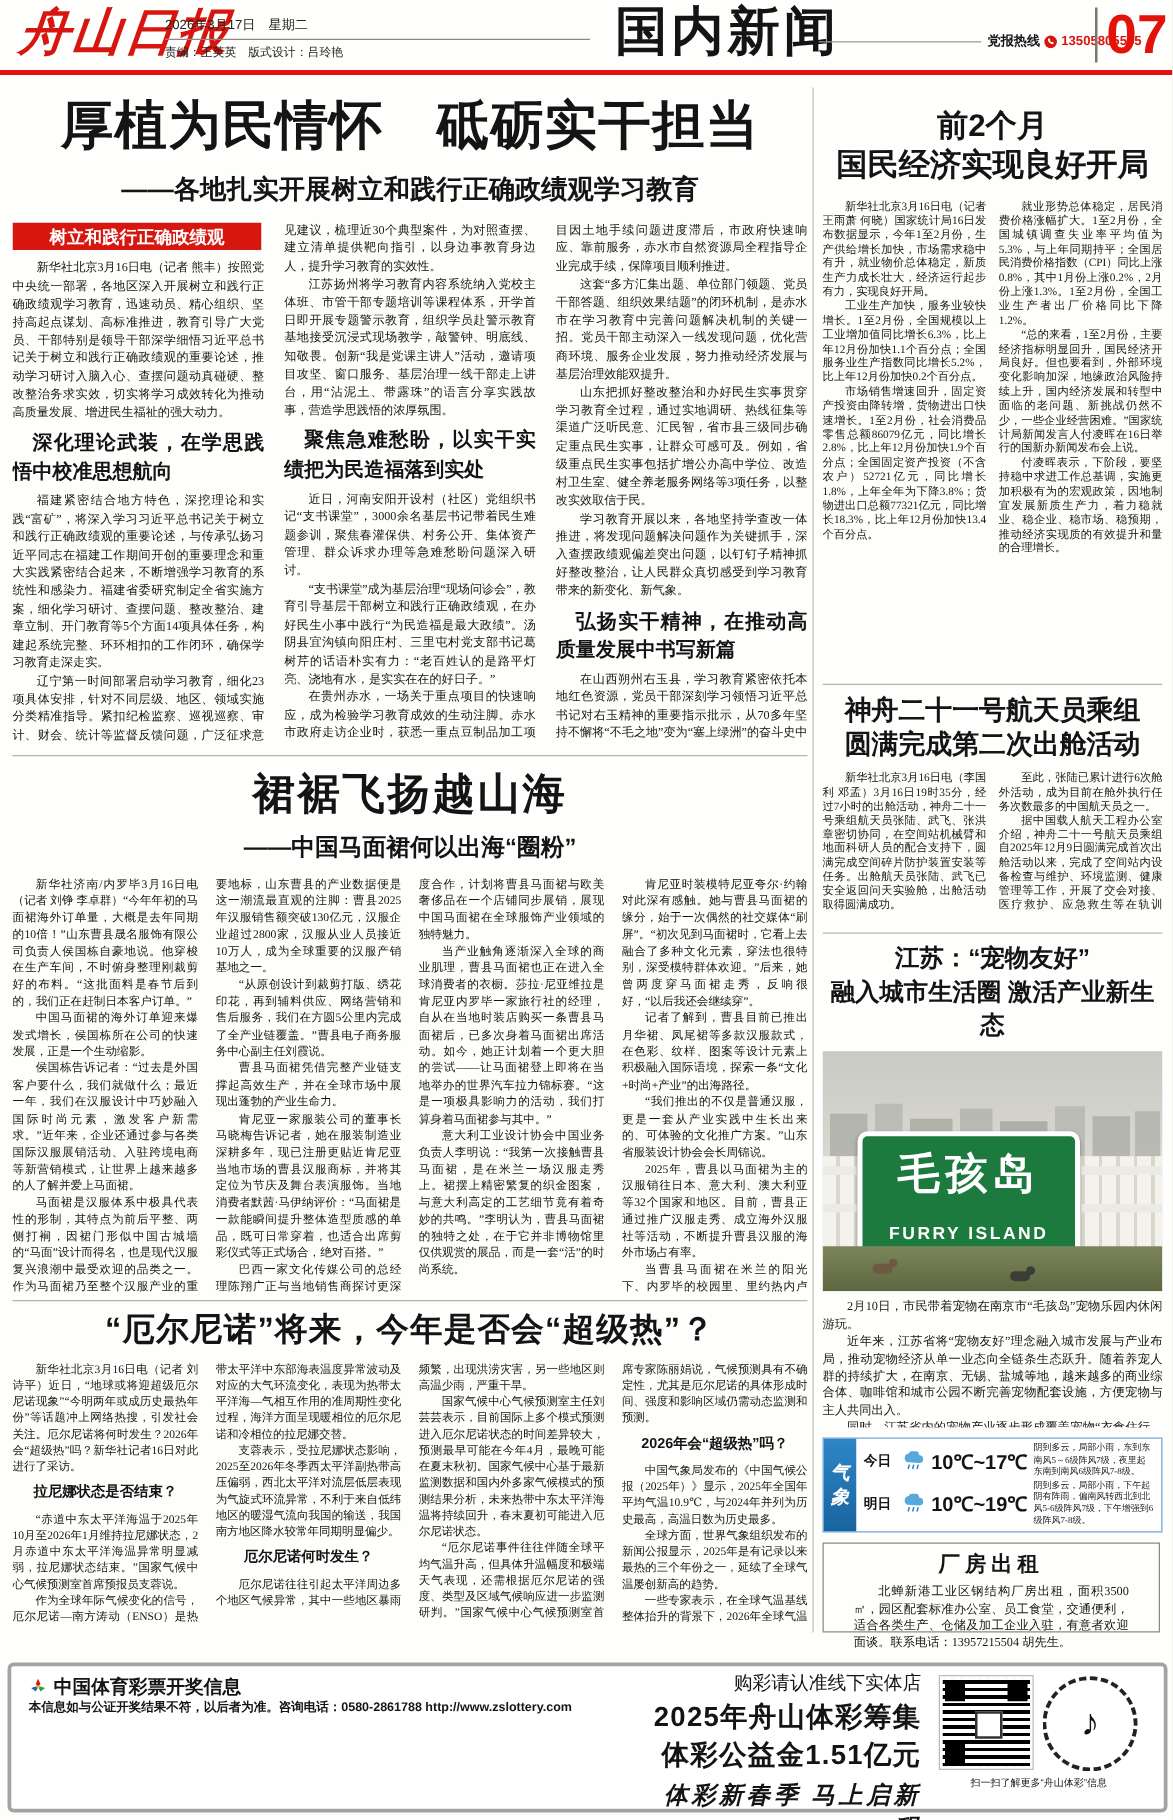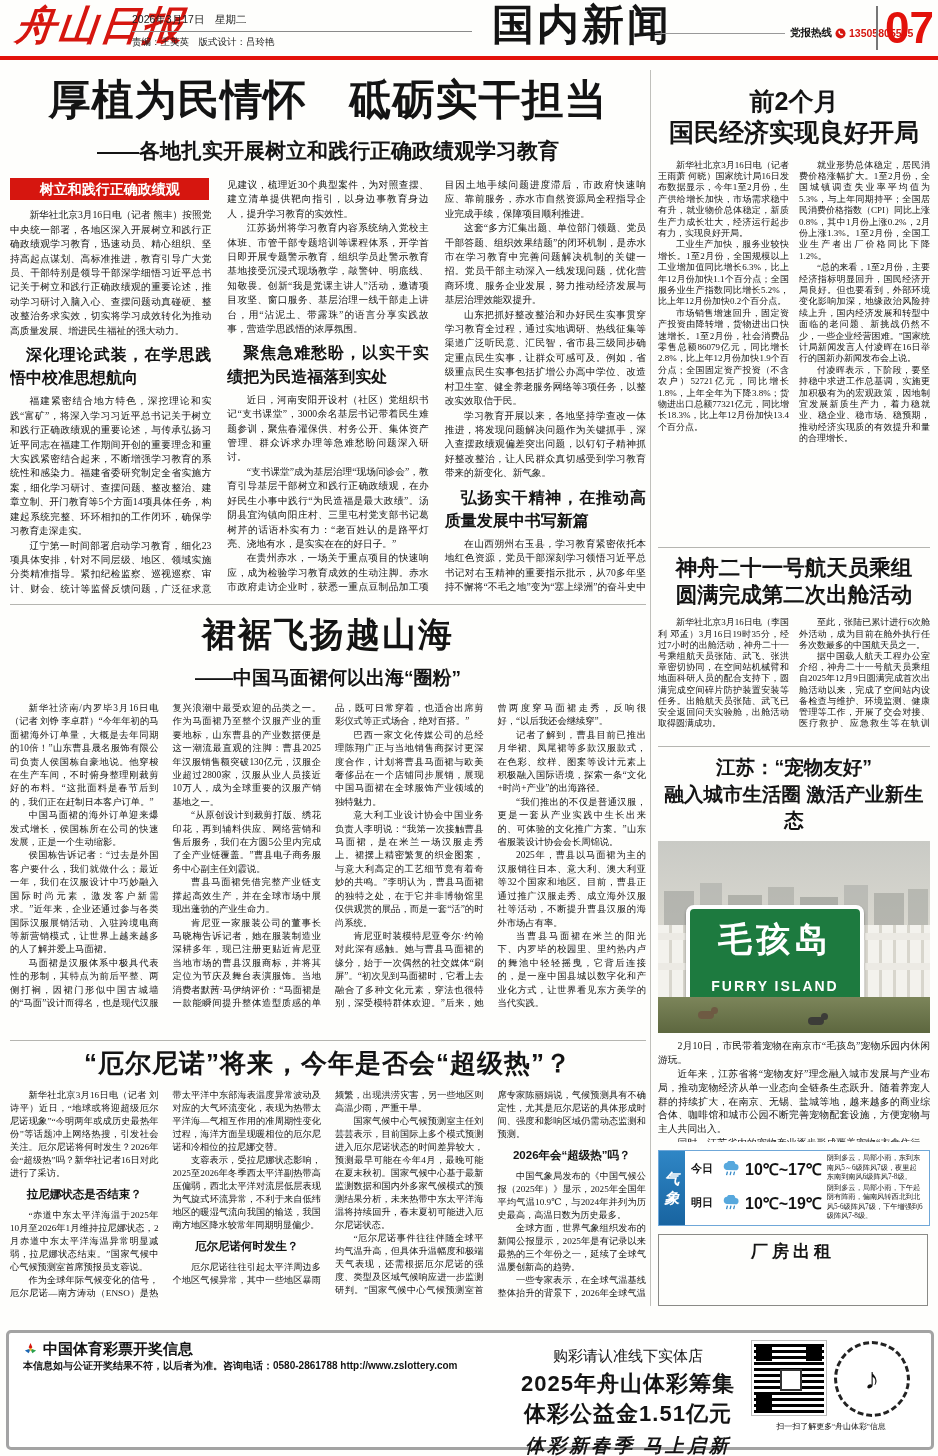--- a/index.html
+++ b/index.html
@@ -111,21 +111,21 @@
   .factory-body{font-size:9.8px;line-height:13.6px;text-align:justify;text-indent:2em;margin:0;}
 
   
   .bottom{position:absolute;left:6px;top:1330px;width:922px;height:114px;border:3px solid #a3a3a3;border-radius:5px;
           display:flex;background:#fff;}
   .lot-left{width:496px;padding:7px 0 5px 14px;display:flex;flex-direction:column;}
   .lot-title{display:flex;align-items:center;gap:5px;font-size:15px;font-weight:900;font-family:"Liberation Sans",sans-serif;}
   .lot-draws{margin-top:5px;flex:1;}
   .lot-draws div{font-size:11px;line-height:16.5px;font-family:"Liberation Sans",sans-serif;}
   .lot-note{font-size:10px;font-weight:bold;font-family:"Liberation Sans",sans-serif;}
-  .lot-center{flex:1;text-align:center;padding-top:14px;}
+  .lot-center{flex:1;text-align:right;padding-top:4px;}
   .lot-s1{font-size:15px;font-family:"Liberation Sans",sans-serif;}
   .lot-s2{font-size:22px;font-weight:900;font-family:"Liberation Sans",sans-serif;margin-top:3px;letter-spacing:1px;}
   .lot-s3{font-size:19px;font-weight:bold;font-style:italic;margin-top:4px;letter-spacing:3px;}
   .lot-right{width:180px;padding:8px 10px 4px 4px;text-align:center;}
   .qr-row{display:flex;gap:8px;justify-content:center;}
   .qr{width:70px;height:70px;background:
       linear-gradient(#000,#000) 2px 2px/16px 16px no-repeat,
       linear-gradient(#000,#000) 52px 2px/16px 16px no-repeat,
       linear-gradient(#000,#000) 2px 52px/16px 16px no-repeat,
       repeating-linear-gradient(0deg,#000 0 3px,#fff 3px 6px),
@@ -186,20 +186,21 @@
     <div class="hl hl2">——中国马面裙何以出海“圈粉”</div>
     <div class="skirt-body body-cols">
         <p class="para">新华社济南/内罗毕3月16日电（记者 刘铮 李卓群）“今年年初的马面裙海外订单量，大概是去年同期的10倍！”山东曹县晟名服饰有限公司负责人侯国栋自豪地说。他穿梭在生产车间，不时俯身整理刚裁剪好的布料。“这批面料是春节后到的，我们正在赶制日本客户订单。”</p>
         <p class="para">中国马面裙的海外订单迎来爆发式增长，侯国栋所在公司的快速发展，正是一个生动缩影。</p>
         <p class="para">侯国栋告诉记者：“过去是外国客户要什么，我们就做什么；最近一年，我们在汉服设计中巧妙融入国际时尚元素，激发客户新需求。”近年来，企业还通过参与各类国际汉服展销活动、入驻跨境电商等新营销模式，让世界上越来越多的人了解并爱上马面裙。</p>
         <p class="para">马面裙是汉服体系中极具代表性的形制，其特点为前后平整、两侧打裥，因裙门形似中国古城墙的“马面”设计而得名，也是现代汉服复兴浪潮中最受欢迎的品类之一。作为马面裙乃至整个汉服产业的重要地标，山东曹县的产业数据便是这一潮流最直观的注脚：曹县2025年汉服销售额突破130亿元，汉服企业超过2800家，汉服从业人员接近10万人，成为全球重要的汉服产销基地之一。</p>
         <p class="para">“从原创设计到裁剪打版、绣花印花，再到辅料供应、网络营销和售后服务，我们在方圆5公里内完成了全产业链覆盖。”曹县电子商务服务中心副主任刘霞说。</p>
         <p class="para">曹县马面裙凭借完整产业链支撑起高效生产，并在全球市场中展现出蓬勃的产业生命力。</p>
         <p class="para">肯尼亚一家服装公司的董事长马晓梅告诉记者，她在服装制造业深耕多年，现已注册更贴近肯尼亚当地市场的曹县汉服商标，并将其定位为节庆及舞台表演服饰。当地消费者默茜·马伊纳评价：“马面裙是一款能瞬间提升整体造型质感的单品，既可日常穿着，也适合出席剪彩仪式等正式场合，绝对百搭。”</p>
         <p class="para">巴西一家文化传媒公司的总经理陈翔广正与当地销售商探讨更深度合作，计划将曹县马面裙与欧美奢侈品在一个店铺同步展销，展现中国马面裙在全球服饰产业领域的独特魅力。</p>
+        <p class="para">当产业触角逐渐深入全球的商业肌理，曹县马面裙也正在进入全球消费者的衣橱。莎拉·尼亚维拉是肯尼亚内罗毕一家旅行社的经理，自从在当地时装店购买一条曹县马面裙后，已多次身着马面裙出席活动。如今，她正计划着一个更大胆的尝试——让马面裙登上即将在当地举办的世界汽车拉力锦标赛。“这是一项极具影响力的活动，我们打算身着马面裙参与其中。”</p>
         <p class="para">意大利工业设计协会中国业务负责人李明说：“我第一次接触曹县马面裙，是在米兰一场汉服走秀上。裙摆上精密繁复的织金图案，与意大利高定的工艺细节竟有着奇妙的共鸣。”李明认为，曹县马面裙的独特之处，在于它并非博物馆里仅供观赏的展品，而是一套“活”的时尚系统。</p>
         <p class="para">肯尼亚时装模特尼亚夸尔·约翰对此深有感触。她与曹县马面裙的缘分，始于一次偶然的社交媒体“刷屏”。“初次见到马面裙时，它看上去融合了多种文化元素，穿法也很特别，深受模特群体欢迎。”后来，她曾两度穿马面裙走秀，反响很好，“以后我还会继续穿”。</p>
         <p class="para">记者了解到，曹县目前已推出月华裙、凤尾裙等多款汉服款式，在色彩、纹样、图案等设计元素上积极融入国际语境，探索一条“文化+时尚+产业”的出海路径。</p>
         <p class="para">“我们推出的不仅是普通汉服，更是一套从产业实践中生长出来的、可体验的文化推广方案。”山东省服装设计协会会长周锦说。</p>
         <p class="para">2025年，曹县以马面裙为主的汉服销往日本、意大利、澳大利亚等32个国家和地区。目前，曹县正通过推广汉服走秀、成立海外汉服社等活动，不断提升曹县汉服的海外市场占有率。</p>
         <p class="para">当曹县马面裙在米兰的阳光下、内罗毕的校园里、里约热内卢的舞池中轻轻摇曳，它背后连接的，是一座中国县城以数字化和产业化方式，让世界看见东方美学的当代实践。</p>
       </div>
   </div>
   <div class="hr-h div-skirt"></div>
 
@@ -310,20 +311,21 @@
             </g>
           </svg>
         <span class="wx-temp">10℃~19℃</span>
         <span class="wx-desc">阴到多云，局部小雨，下午起阴有阵雨，偏南风转西北到北风5-6级阵风7级，下午增强到6级阵风7-8级。</span>
       </div>
     </div>
   </div>
 
   <div class="factory">
     <div class="factory-title">厂房出租</div>
+    <p class="factory-body">北蝉新港工业区钢结构厂房出租，面积3500㎡，园区配套标准办公室、员工食堂，交通便利，适合各类生产、仓储及加工企业入驻，有意者欢迎面谈。联系电话：13957215504 胡先生。</p>
   </div>
 
   <div class="bottom">
     <div class="lot-left">
       <div class="lot-title">
         <svg class="icon-svg" width="15" height="15" viewBox="0 0 16 16">
             <path d="M8 1l2 4.5L8 8 6 5.5z" fill="#d6160f"></path>
             <path d="M2 9l4.5-1.5L8 8l-2 4z" fill="#1b66b5"></path>
             <path d="M14 9l-4.5-1.5L8 8l2 4z" fill="#2aa14e"></path>
             <circle cx="8" cy="8" r="1.4" fill="#f3b229"></circle>

